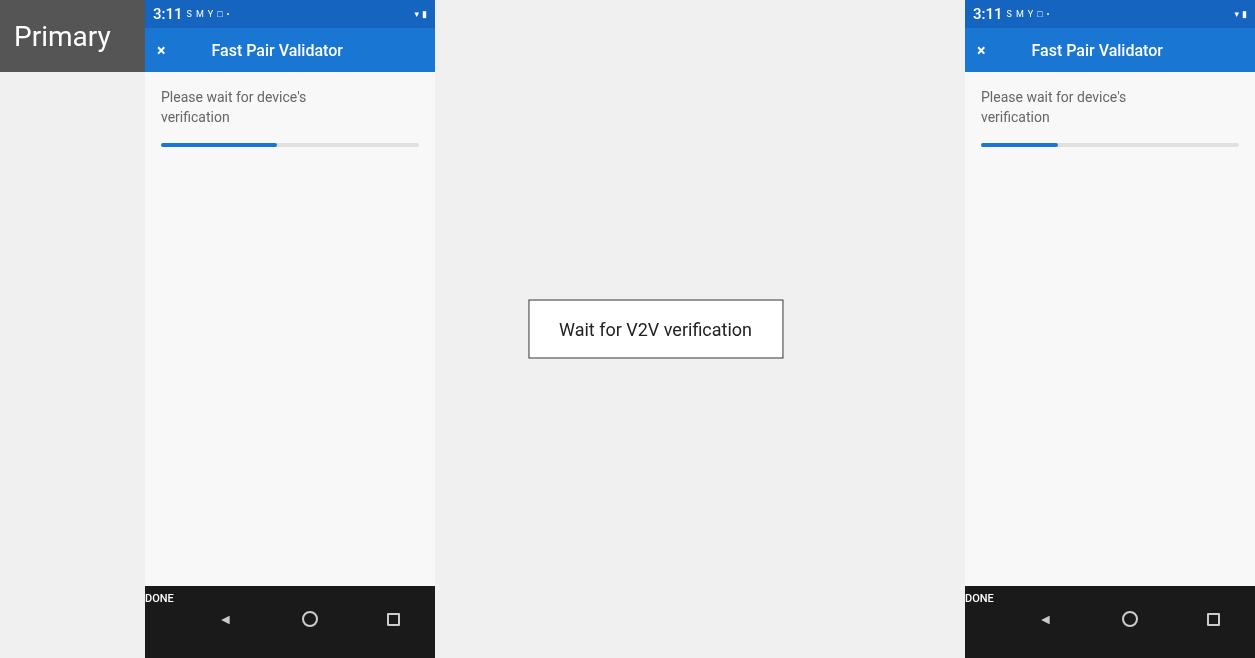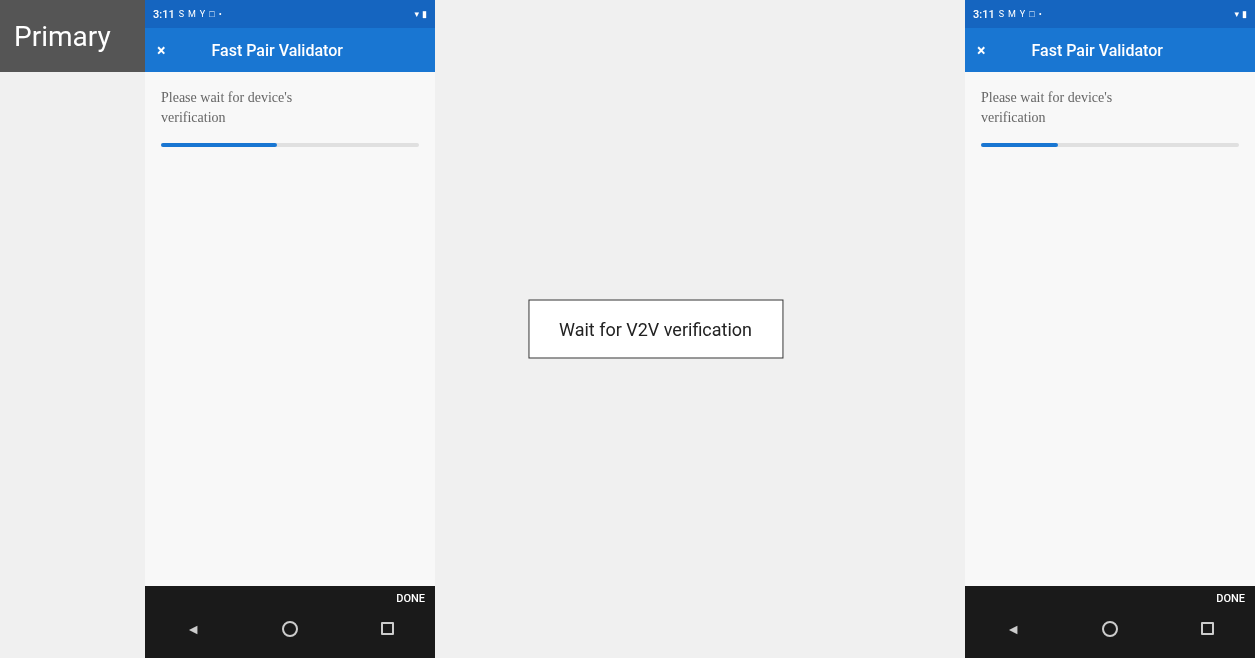--- a/index.html
+++ b/index.html
@@ -42,21 +42,21 @@
       background: #1565C0;
       height: 28px;
       display: flex;
       align-items: center;
       justify-content: space-between;
       padding: 0 8px;
     }
 
     .status-time {
       color: white;
-      font-size: 11px;
+      font-size: 15px;
       font-weight: 500;
     }
 
     .status-icon-text {
       color: white;
       font-size: 9px;
     }
 
     .status-bar-left {
       display: flex;
@@ -95,21 +95,20 @@
     }
 
     
     .phone-content {
       flex: 1;
       background: #f8f8f8;
       padding: 16px;
       display: flex;
       flex-direction: column;
       gap: 12px;
-      font-family: Liberation Serif, serif;
     }
 
     .wait-text {
       color: #666;
       font-size: 14px;
       line-height: 1.4;
     }
 
     .progress-bar-container {
       width: 100%;
@@ -123,21 +122,21 @@
       height: 4px;
       background: #1976D2;
       border-radius: 2px;
     }
 
     
     .nav-bar {
       background: #1a1a1a;
       height: 72px;
       display: flex;
-      flex-direction: column;
+      flex-direction: row;
       align-items: stretch;
     }
 
     .done-label {
       color: white;
       font-size: 11px;
       font-weight: 500;
       text-align: right;
       padding: 6px 10px 0 0;
     }

